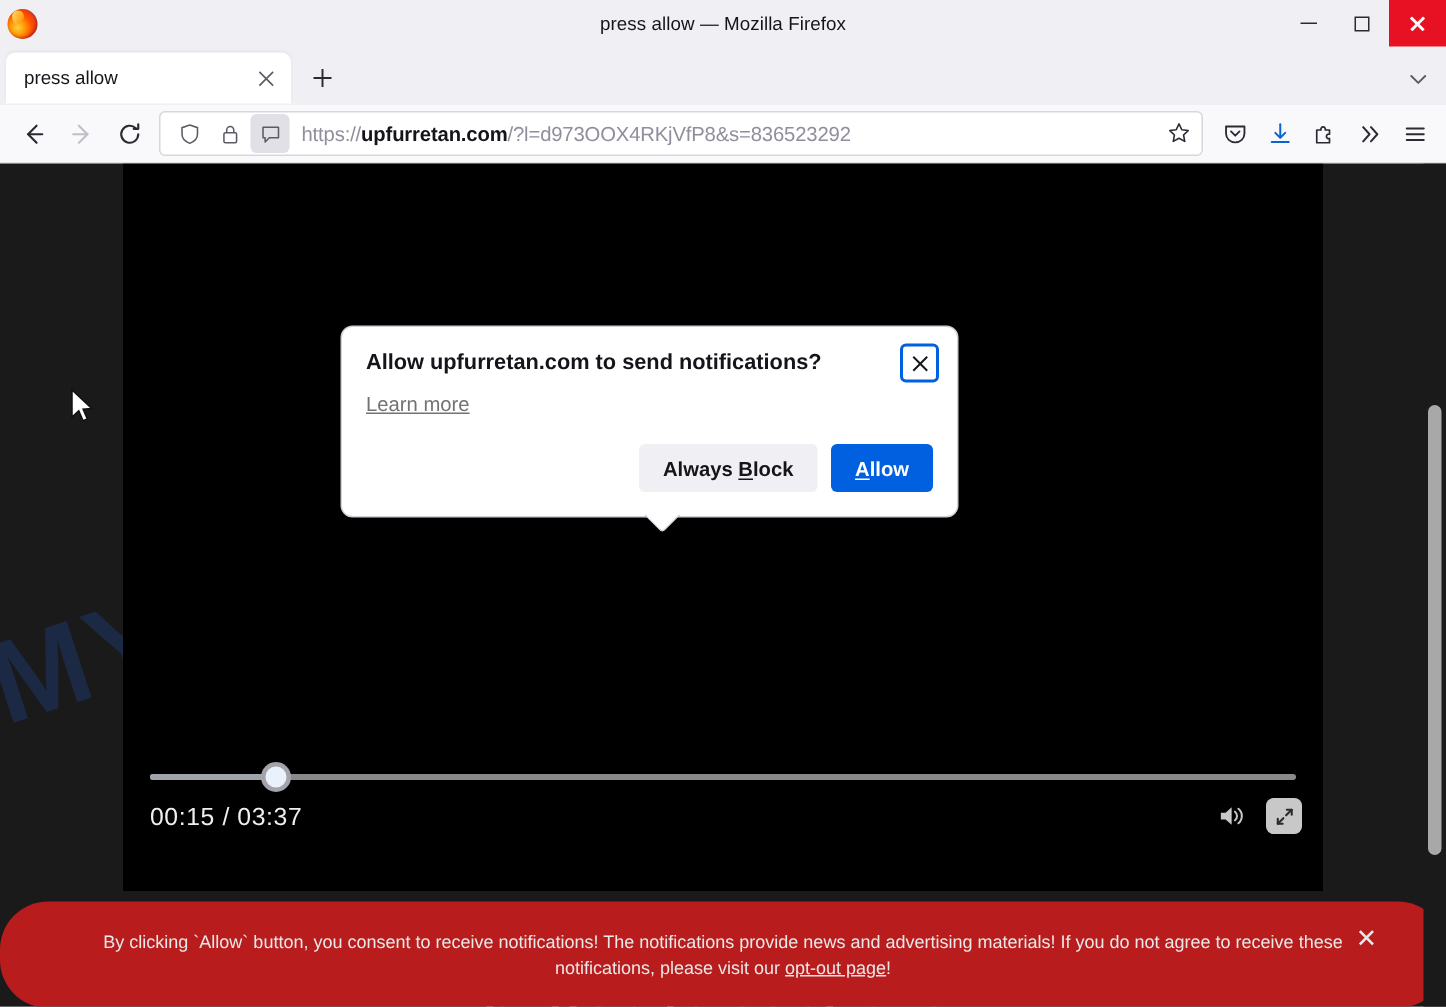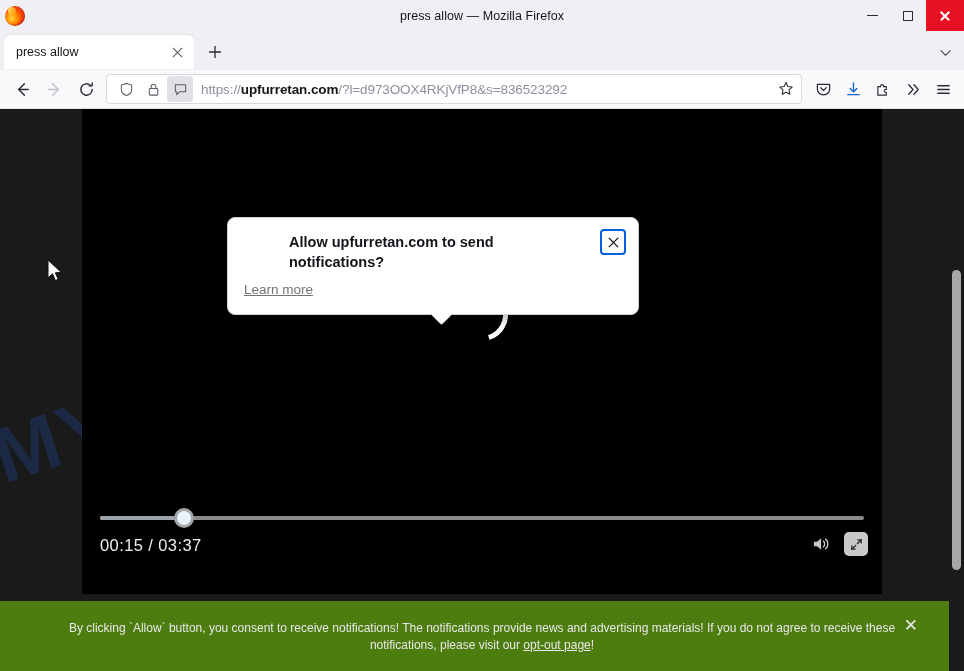--- a/index.html
+++ b/index.html
@@ -270,25 +270,26 @@
     font-weight: bold;
     line-height: 43px;
     letter-spacing: .2px;
   }
 
   
   .banner {
     position: absolute;
     left: 0; right: 0; bottom: 0;
     height: 71px;
-    background: #4d7c0f;
+    background: #b91c1c;
     display: flex;
     align-items: center;
     justify-content: center;
     padding: 0 40px;
+    border-radius: 32px;
   }
   .banner-text {
     color: #e8e8e8;
     font-size: 12px;
     line-height: 17px;
     text-align: center;
     max-width: 840px;
   }
   .banner-text a { color:#e8e8e8; text-decoration: underline; }
   .banner-close {
@@ -336,21 +337,20 @@
     border-bottom: 1px solid #cfcfd8;
     transform: rotate(45deg);
     border-radius: 0 0 3px 0;
   }
   .dh-title {
     font-size: 14.5px;
     font-weight: bold;
     color: #15141a;
     padding-right: 40px;
     line-height: 20px;
-    margin-left: 45px;
   }
   .dh-learn {
     display: inline-block;
     margin-top: 10px;
     font-size: 13.5px;
     color: #737373;
     text-decoration: underline;
   }
   .dh-close {
     position: absolute;
@@ -558,15 +558,19 @@
   </svg>
 
   <div class="doorhanger">
     <div class="dh-title">Allow upfurretan.com to send notifications?</div>
     <a class="dh-learn" href="#">Learn more</a>
     <div class="dh-close">
       <svg width="13" height="13" viewBox="0 0 14 14">
           <path d="M2 2 L12 12 M12 2 L2 12" stroke="currentColor" stroke-width="1.4" fill="none"></path>
         </svg>
     </div>
+    <div class="dh-actions">
+      <button class="dh-btn secondary">Always&nbsp;<u>B</u>lock</button>
+      <button class="dh-btn primary"><u>A</u>llow</button>
+    </div>
   </div>
 
 </div>
 
 </body></html>

